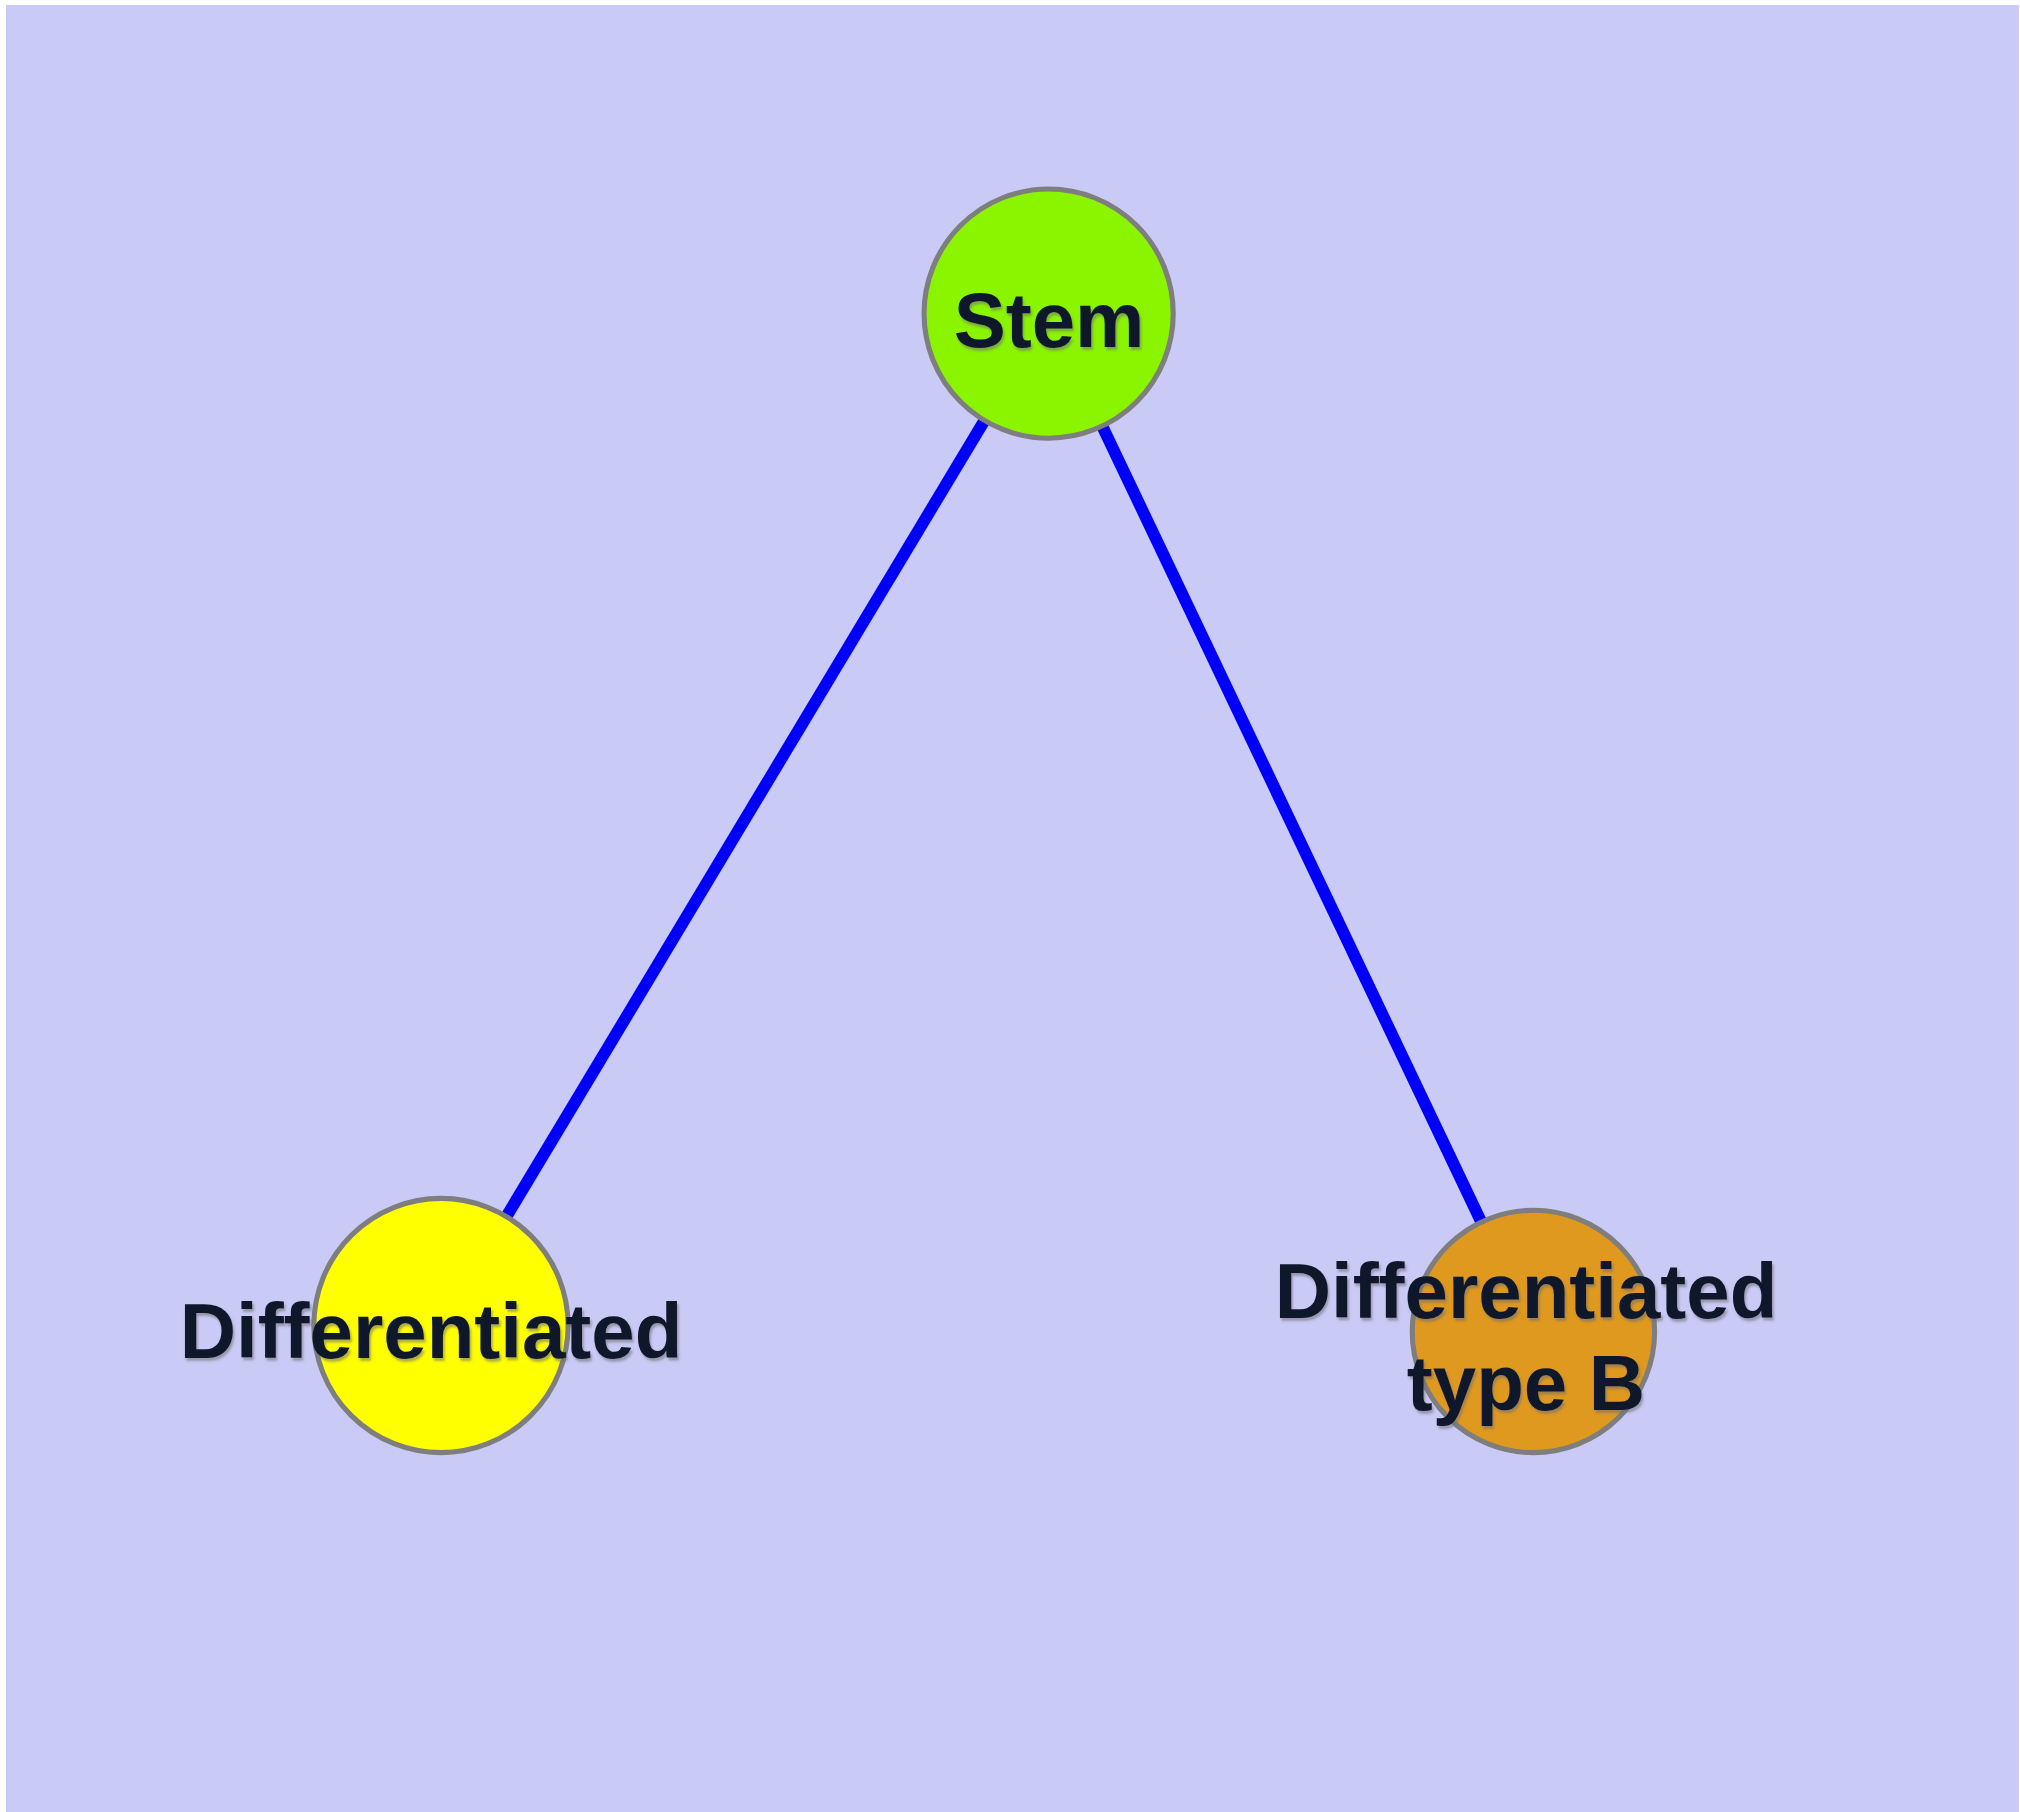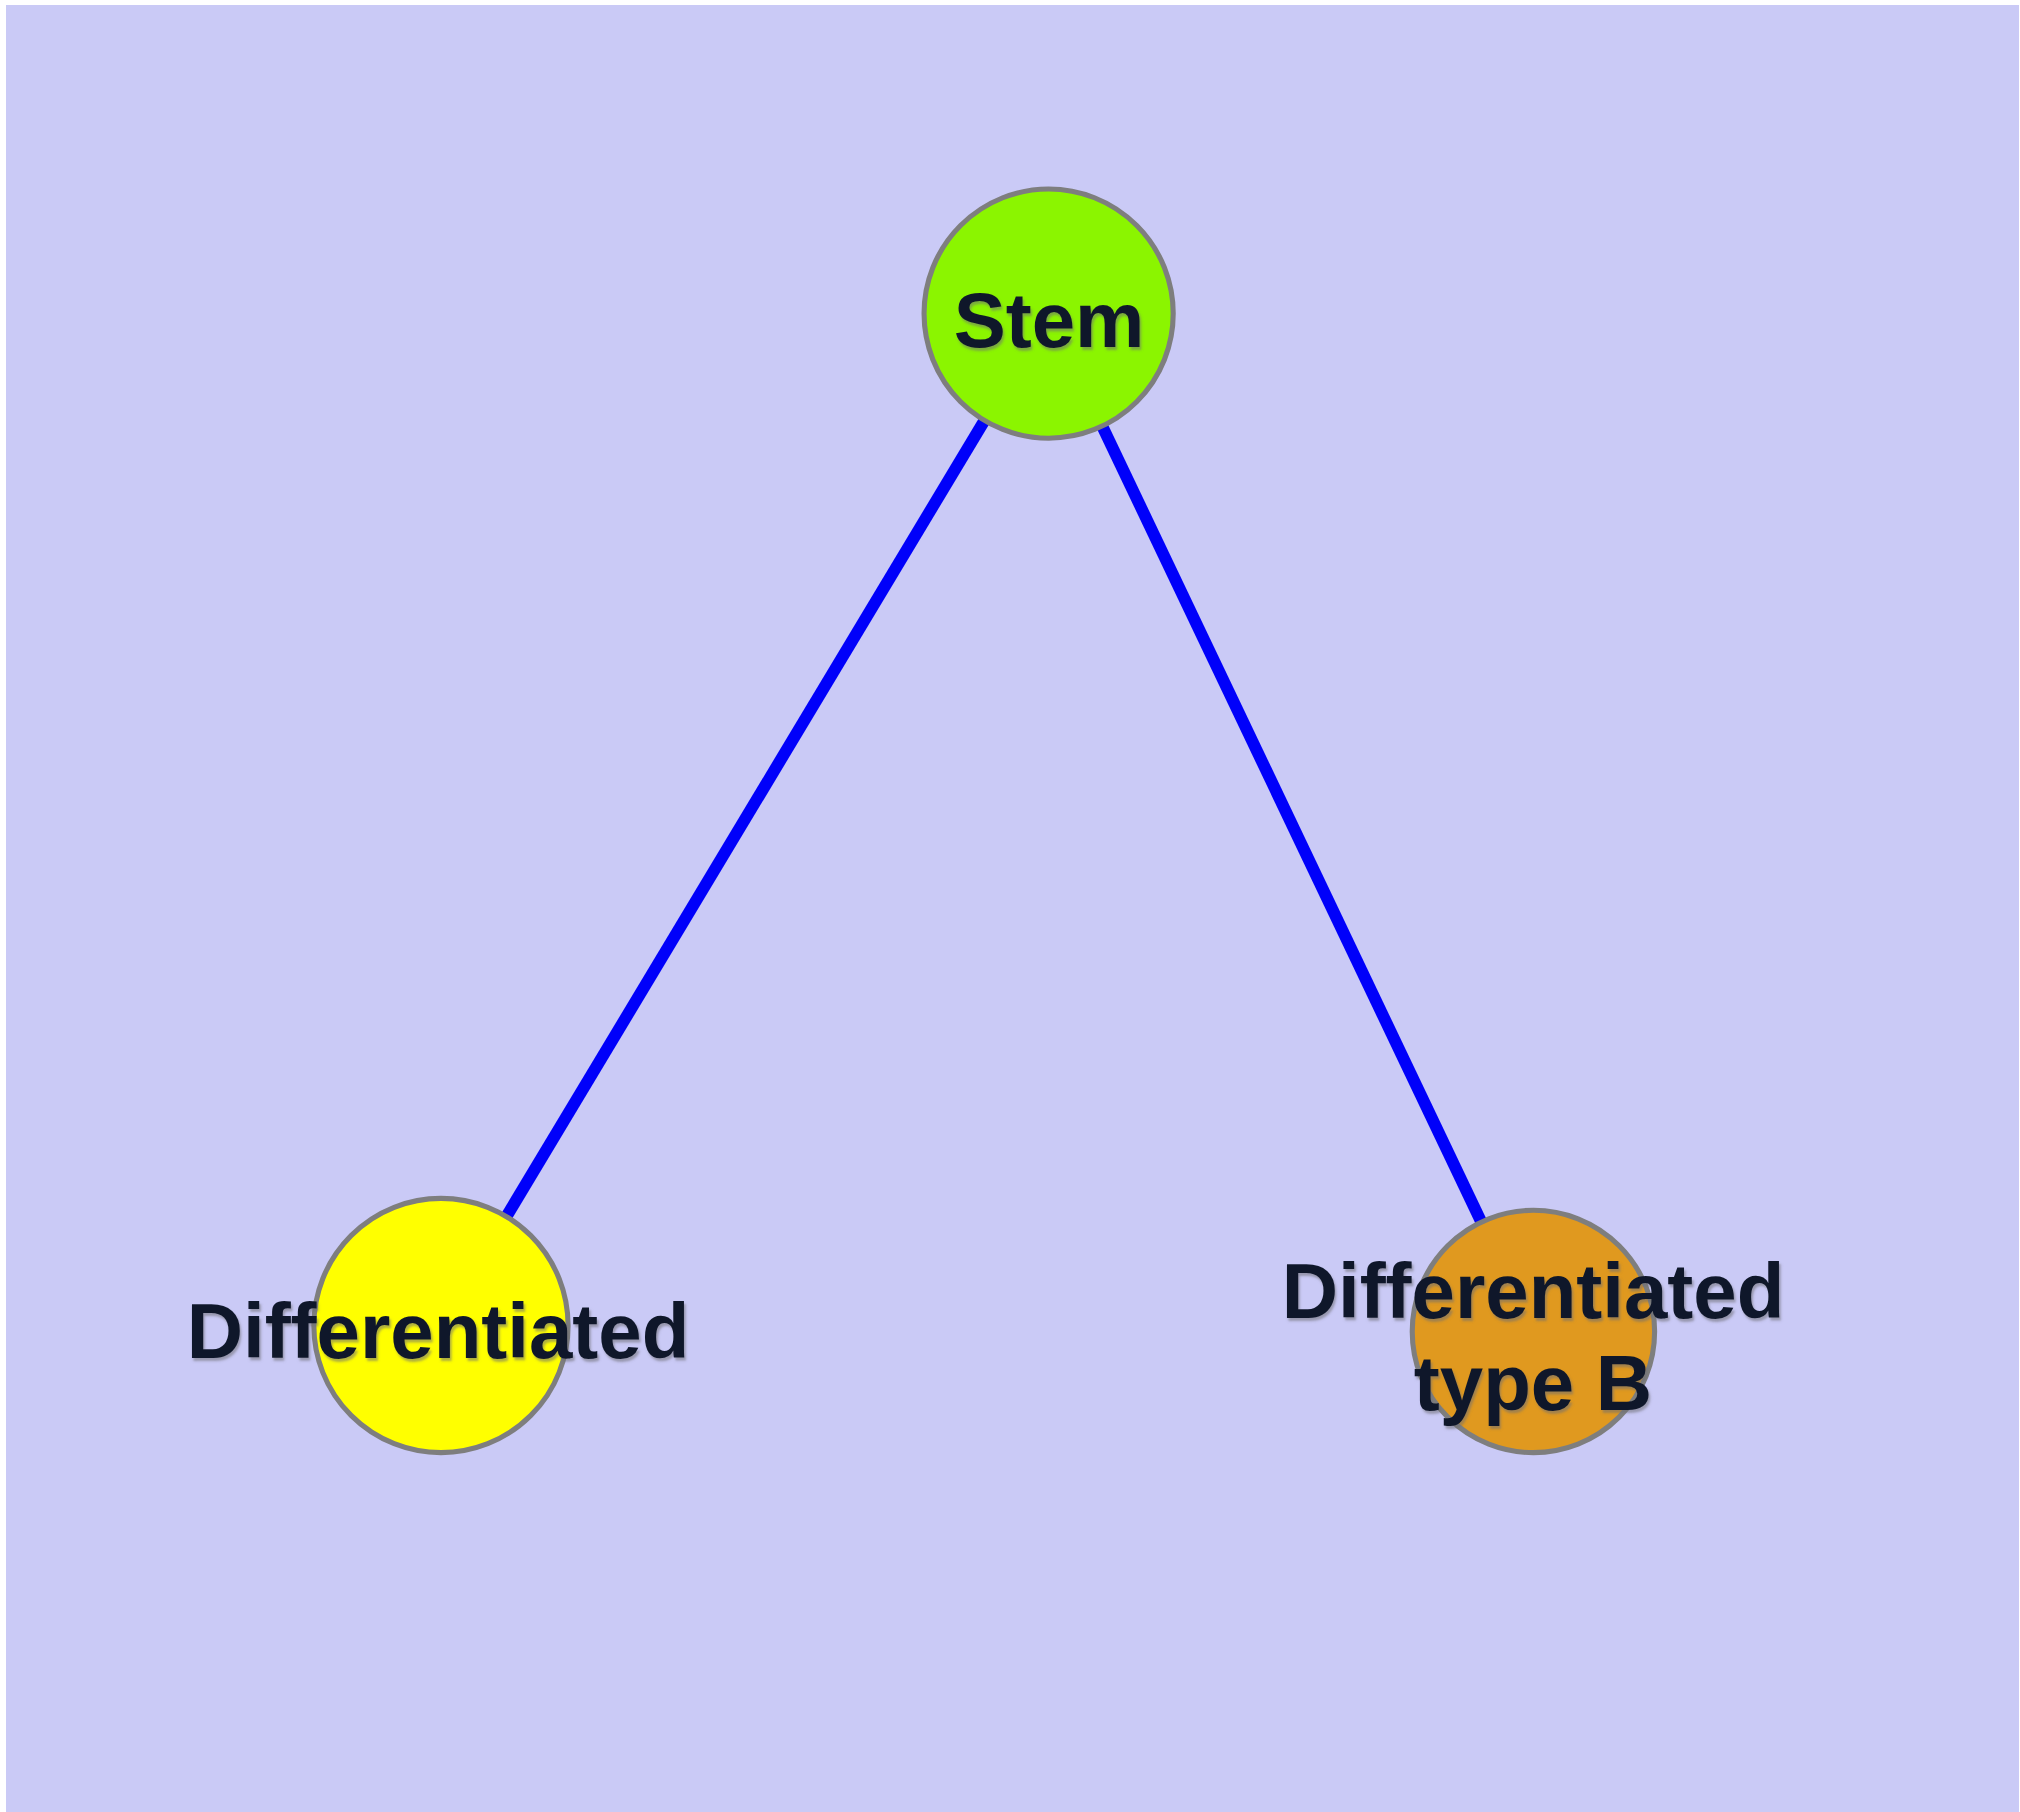--- a/index.html
+++ b/index.html
@@ -44,21 +44,20 @@
     transform: translate(-50%, -50%);
     color: #0f172a;
     font-weight: bold;
     font-size: 78px;
     white-space: nowrap;
     text-align: center;
     text-shadow: 1.7px 3.4px 2.5px rgba(110, 110, 115, 0.55);
   }
   .node-label.two-line {
     line-height: 92px;
-    margin-left: 7px;
   }
   .label-stem { left: 1049px; top: 320px; }
   .label-a    { left: 431px;  top: 1331px; }
   .label-b    { left: 1526px; top: 1337px; }
 </style>
 </head>
 <body>
 
 <div class="stage">
   <div class="canvas-bg"></div>

